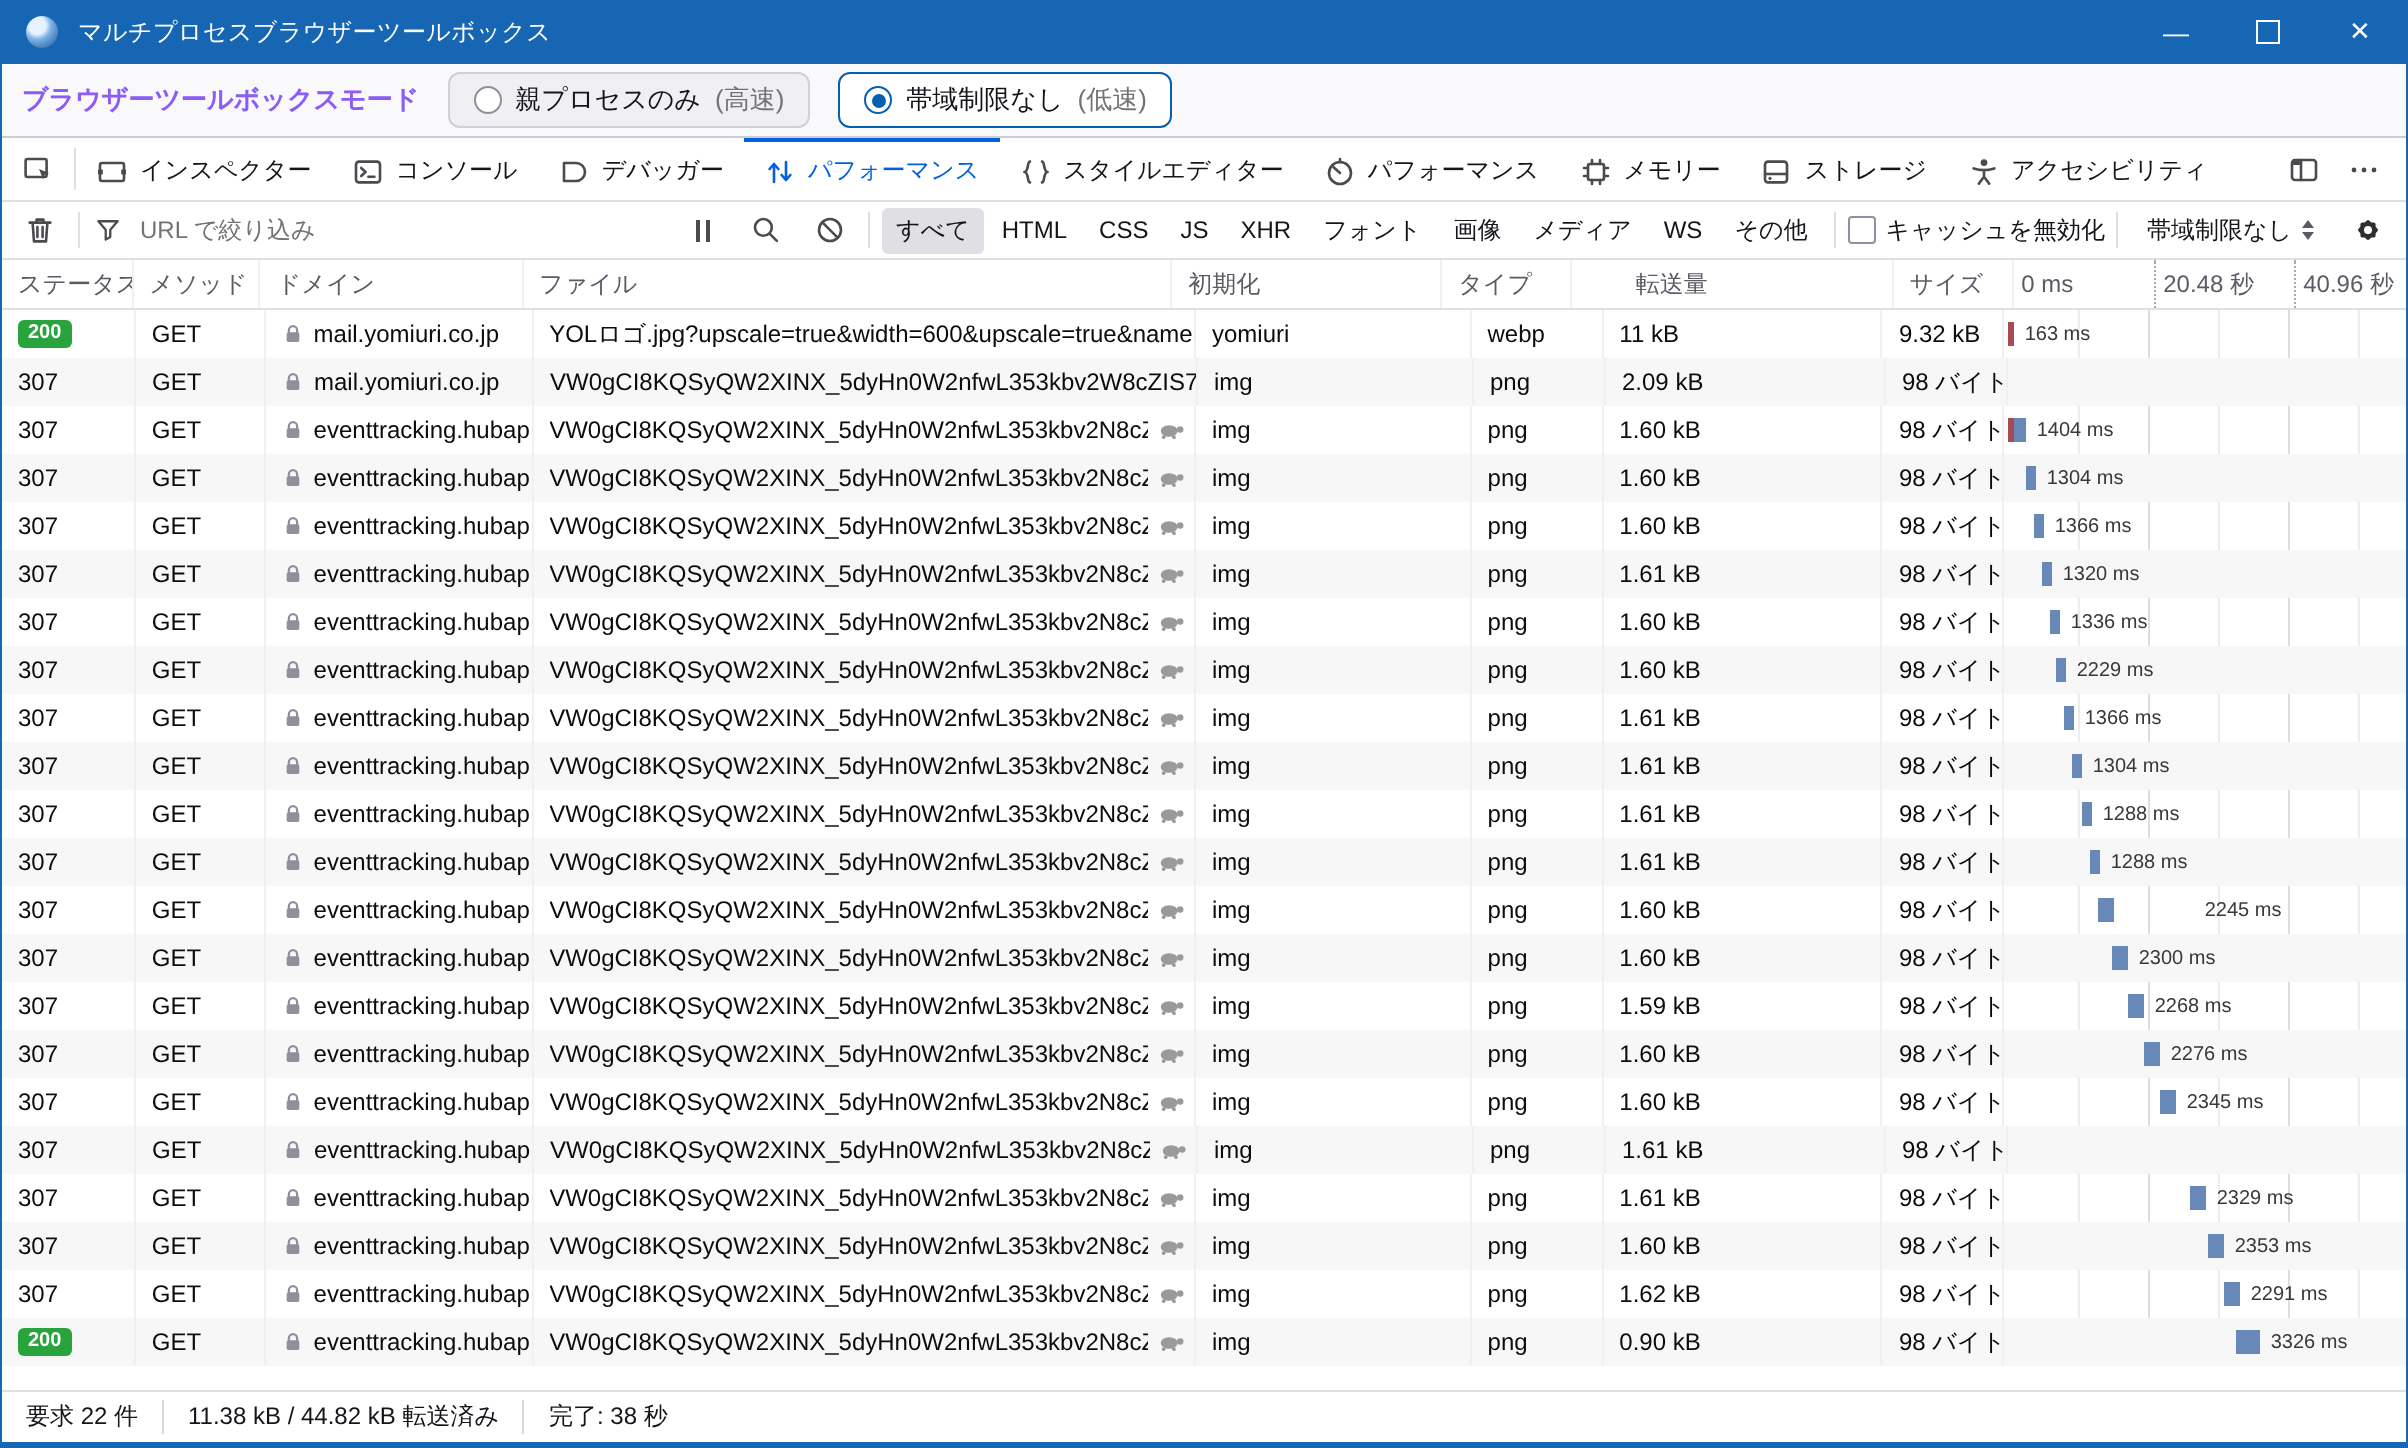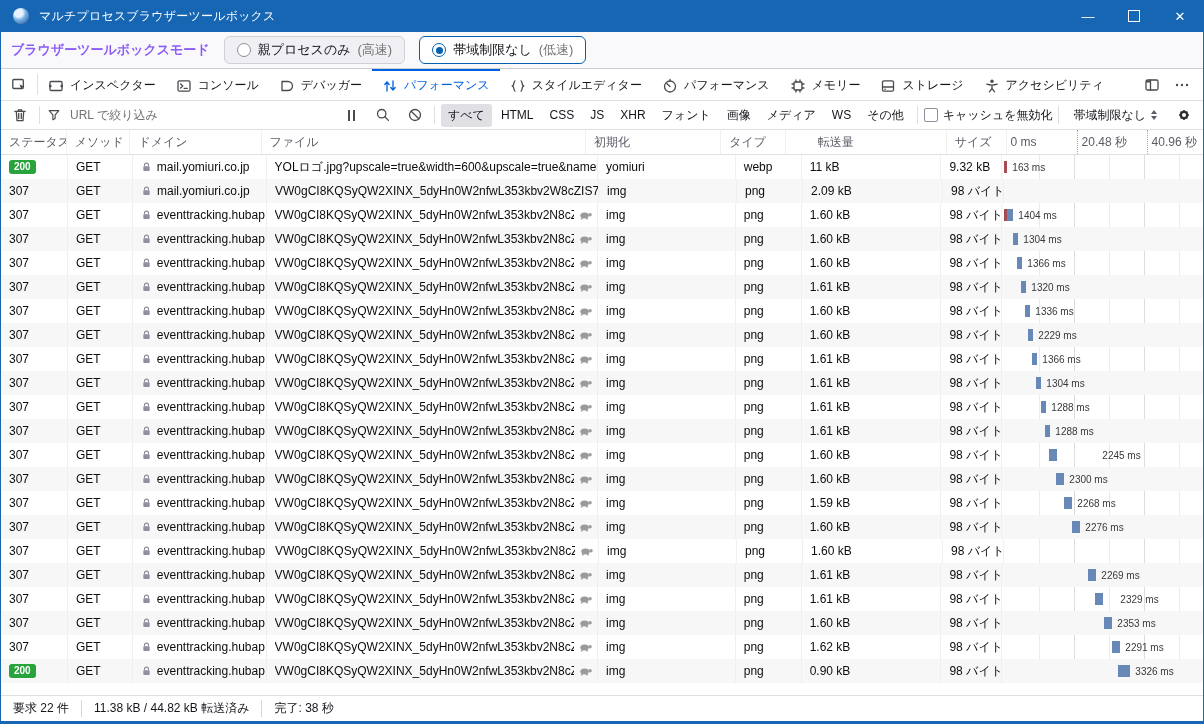--- a/index.html
+++ b/index.html
@@ -871,20 +871,24 @@
               <circle cx="13" cy="5.2" r="1.8"></circle>
               <rect x="3" y="8.4" width="2" height="2" rx=".8"></rect>
               <rect x="8.6" y="8.4" width="2" height="2" rx=".8"></rect>
             </svg>
           </span>
         </div>
         <div class="cell" style="width: 138px;">img</div>
         <div class="cell" style="width: 66px;">png</div>
         <div class="cell" style="width: 140px;">1.60 kB</div>
         <div class="cell" style="width: 61px;">98 バイト</div>
+        <div class="cell wf" style="width: 201px;">
+          <div class="bar bar-blue" style="left: 78px; width: 8px;"></div>
+          <span class="wf-time" style="left: 91px;">2345 ms</span>
+        </div>
       </div>
       <div class="row even">
         <div class="cell" style="width: 67px;">
           <span>307</span>
         </div>
         <div class="cell" style="width: 65px;">GET</div>
         <div class="cell" style="width: 134px;">
           <span class="lock">
             <svg width="11" height="12" viewBox="0 0 16 16">
               <path d="M5 7V5.3a3 3 0 0 1 6 0V7" fill="none" stroke="currentColor" stroke-width="1.6"></path>
@@ -901,24 +905,20 @@
               <circle cx="13" cy="5.2" r="1.8"></circle>
               <rect x="3" y="8.4" width="2" height="2" rx=".8"></rect>
               <rect x="8.6" y="8.4" width="2" height="2" rx=".8"></rect>
             </svg>
           </span>
         </div>
         <div class="cell" style="width: 138px;">img</div>
         <div class="cell" style="width: 66px;">png</div>
         <div class="cell" style="width: 140px;">1.61 kB</div>
         <div class="cell" style="width: 61px;">98 バイト</div>
-        <div class="cell wf" style="width: 201px;">
-          <div class="bar bar-blue" style="left: 86px; width: 8px;"></div>
-          <span class="wf-time" style="left: 99px;">2269 ms</span>
-        </div>
       </div>
       <div class="row">
         <div class="cell" style="width: 67px;">
           <span>307</span>
         </div>
         <div class="cell" style="width: 65px;">GET</div>
         <div class="cell" style="width: 134px;">
           <span class="lock">
             <svg width="11" height="12" viewBox="0 0 16 16">
               <path d="M5 7V5.3a3 3 0 0 1 6 0V7" fill="none" stroke="currentColor" stroke-width="1.6"></path>
@@ -937,21 +937,21 @@
               <rect x="8.6" y="8.4" width="2" height="2" rx=".8"></rect>
             </svg>
           </span>
         </div>
         <div class="cell" style="width: 138px;">img</div>
         <div class="cell" style="width: 66px;">png</div>
         <div class="cell" style="width: 140px;">1.61 kB</div>
         <div class="cell" style="width: 61px;">98 バイト</div>
         <div class="cell wf" style="width: 201px;">
           <div class="bar bar-blue" style="left: 93px; width: 8px;"></div>
-          <span class="wf-time" style="left: 118px;">2329 ms</span>
+          <span class="wf-time" style="left: 106px;">2329 ms</span>
         </div>
       </div>
       <div class="row even">
         <div class="cell" style="width: 67px;">
           <span>307</span>
         </div>
         <div class="cell" style="width: 65px;">GET</div>
         <div class="cell" style="width: 134px;">
           <span class="lock">
             <svg width="11" height="12" viewBox="0 0 16 16">

